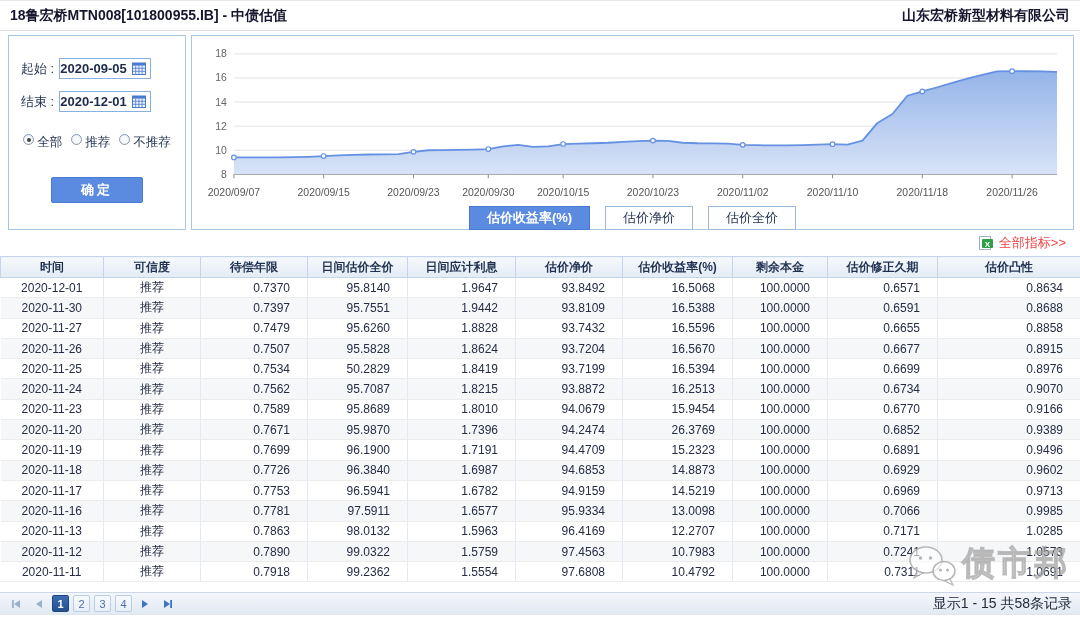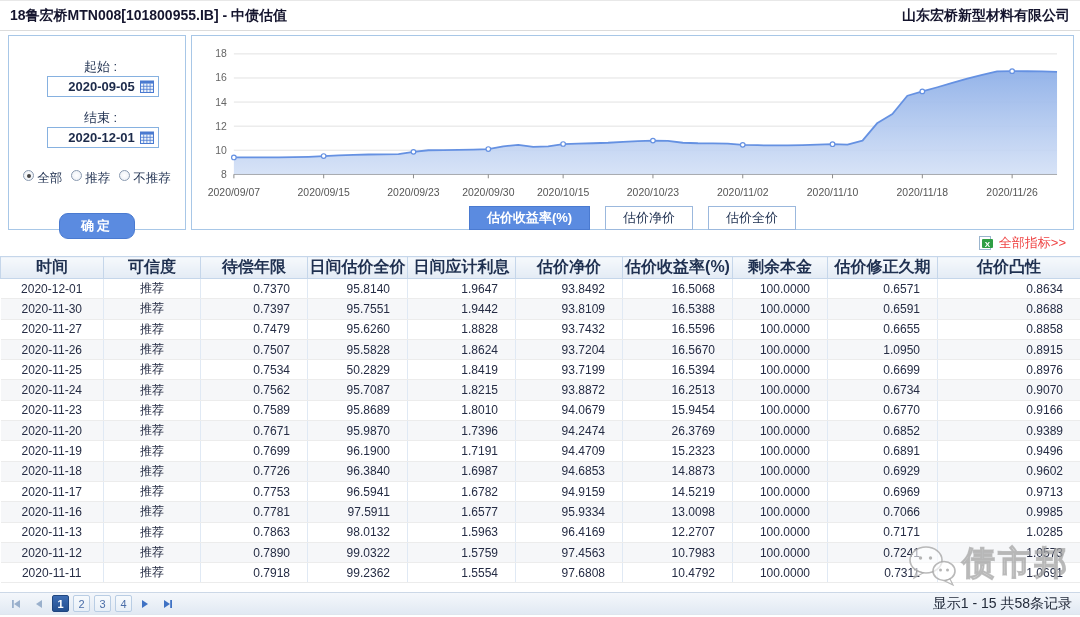--- a/index.html
+++ b/index.html
@@ -8,51 +8,51 @@
   .page { position:relative; width:1080px; height:617px; background:#fff; border-top:1px solid #e8e8e8;}
 
   
   .topbar { height:30px; display:flex; justify-content:space-between; align-items:center;
     padding:12px 10px; border-bottom:1px solid #dcdcdc; }
   .topbar .title, .topbar .company { font-size:14px; font-weight:bold; color:#15152e; }
 
   
   .top-section { display:flex; gap:5px; padding:4px 6px 0 8px; height:199px; }
   .filter-panel { width:178px; border:1px solid #a8c7e7; padding-top:22px; }
-  .date-row { display:flex; align-items:center; margin:0 0 12px 12px; font-size:13px; color:#1f3050;flex-direction:column; }
+  .date-row { display:flex; align-items:center; margin:0 0 12px 12px; font-size:13px; color:#1f3050; }
   .date-row .lbl { margin-right:5px; white-space:nowrap; }
   .date-input { display:inline-flex; align-items:center; gap:5px; border:1px solid #86b1e0;
-    padding:2px 4px 2px 20px; background:#fff; cursor:pointer; }
+    padding:2px 4px 2px 0; background:#fff; cursor:pointer; }
   .date-input .dval { font-size:13px; font-weight:bold; color:#1c2a4a; }
   .radio-row { display:flex; justify-content:center; gap:9px; margin-top:22px; font-size:12.5px; color:#1f3050; }
   .radio-item { display:inline-flex; gap:3px; cursor:pointer; }
   .radio { width:11px; height:11px; border-radius:50%; border:1px solid #8a9ab0;
     background:radial-gradient(#fff,#e8edf3); position:relative; }
   .radio.checked::after { content:""; position:absolute; left:2.5px; top:2.5px; width:4px; height:4px;
     border-radius:50%; background:#444; }
-  .confirm { display:block; margin:26px auto 0; width:76px; height:26px; background:#5b8be0;
-    border:1px solid #4a7ad0; border-radius:9px; color:#fff; font-size:13px; font-weight:bold;
+  .confirm { display:block; margin:26px auto 0; width:92px; height:26px; background:#5b8be0;
+    border:1px solid #4a7ad0; border-radius:2px; color:#fff; font-size:13px; font-weight:bold;
     letter-spacing:3px; cursor:pointer; }
 
   .chart-panel { flex:1; border:1px solid #a8c7e7; padding:8px 6px 0 6px; }
   .chart-panel svg.chart { width:100%; height:158px; display:block; }
   .chart-tabs { display:flex; justify-content:center; gap:15px; margin-top:4px; }
   .ctab { height:24px; padding:0 17px; font-size:13px; background:#fff; border:1px solid #9bb8dd;
     color:#1f3050; cursor:pointer; font-family:inherit; }
   .ctab.active { background:#5b8be0; border-color:#4a7ad0; color:#fff; font-weight:bold; }
 
   
   .indicators-row { height:26px; display:flex; justify-content:flex-end; align-items:center;
     gap:6px; padding-right:14px; }
   .all-indicators { font-size:13px; color:#ef4444; text-decoration:none; cursor:pointer; }
 
   
   table { width:1080px; border-collapse:collapse; table-layout:fixed; font-size:12px; }
   thead th { height:21px; background:linear-gradient(#f6f9fc,#e3ebf5); border:1px solid #c5d6ea;
-    border-left:none; color:#1f3050; font-weight:bold; font-size:16px; cursor:pointer; }
+    border-left:none; color:#1f3050; font-weight:bold; font-size:12px; cursor:pointer; }
   thead th:first-child { border-left:1px solid #c5d6ea; }
   tbody td { height:20.3px; border-right:1px solid #e0e9f4; border-bottom:1px solid #ececec;
     color:#252c44; white-space:nowrap; overflow:hidden; }
   tbody tr:nth-child(even) { background:#f6f7f9; }
   td.c-center { text-align:center; }
   td.c-num { text-align:right; padding-right:17px; }
 
   
   .pager { position:absolute; left:0; right:0; bottom:2px; height:23px;
     background:linear-gradient(#f4f7fb,#e1e9f3); border-top:1px solid #ccd8e7; border-bottom:1px solid #dfe6ee;
@@ -270,21 +270,21 @@
         </tr>
         <tr>
           <td class="c-center">2020-11-26</td>
           <td class="c-center">推荐</td>
           <td class="c-num">0.7507</td>
           <td class="c-num">95.5828</td>
           <td class="c-num">1.8624</td>
           <td class="c-num">93.7204</td>
           <td class="c-num">16.5670</td>
           <td class="c-num">100.0000</td>
-          <td class="c-num">1.0950</td>
+          <td class="c-num">0.6677</td>
           <td class="c-num">0.8915</td>
         </tr>
         <tr>
           <td class="c-center">2020-11-25</td>
           <td class="c-center">推荐</td>
           <td class="c-num">0.7534</td>
           <td class="c-num">50.2829</td>
           <td class="c-num">1.8419</td>
           <td class="c-num">93.7199</td>
           <td class="c-num">16.5394</td>

